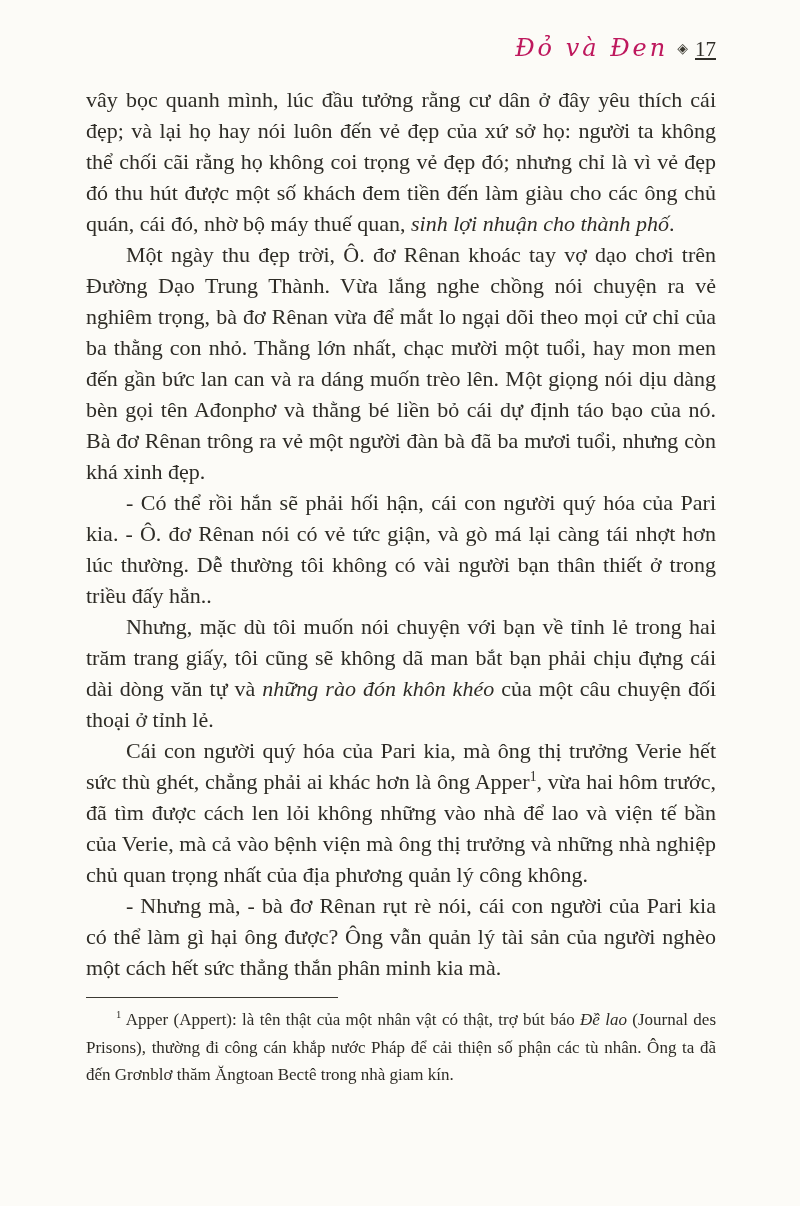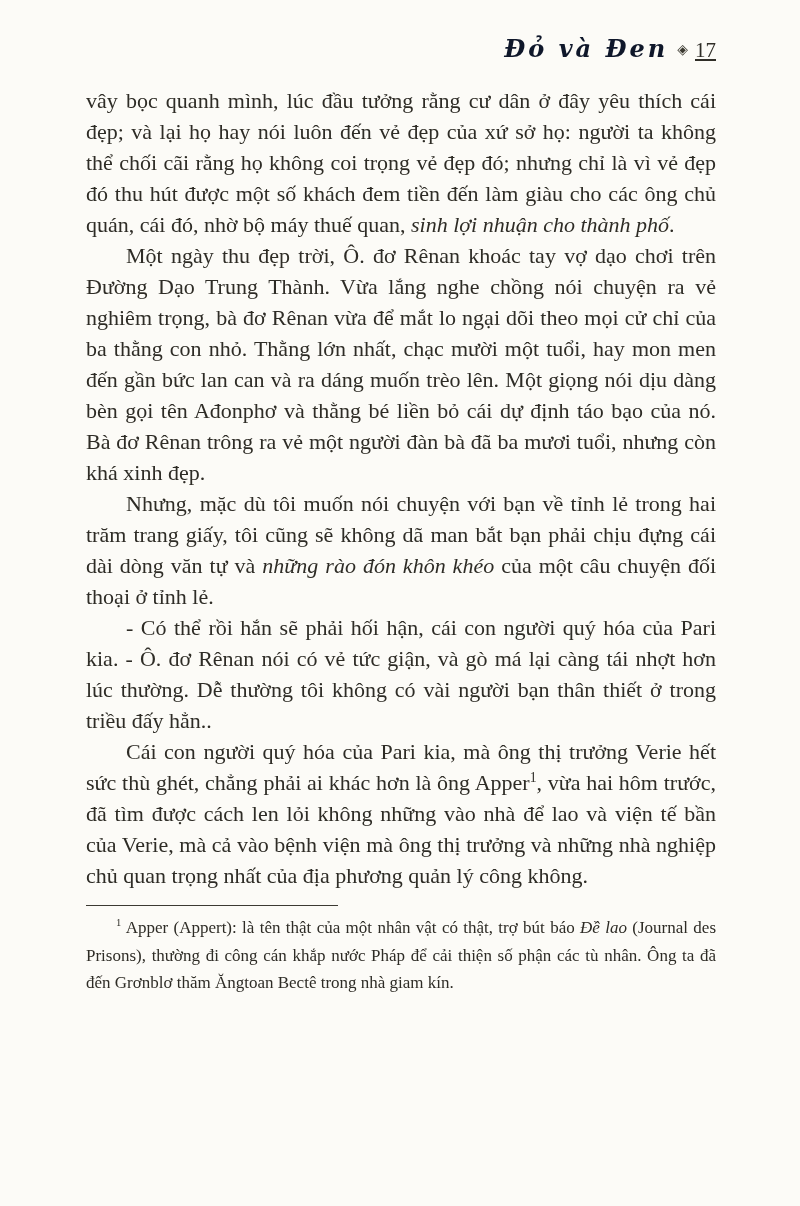--- a/index.html
+++ b/index.html
@@ -19,24 +19,24 @@
     overflow: hidden;
   }
   .header {
     margin: 34px 84px 0 86px;
     text-align: right;
     white-space: nowrap;
   }
   .book-title {
     font-family: "DejaVu Serif", serif;
     font-style: italic;
-    font-weight: bold;
+    font-weight: normal;
     font-size: 24px;
     letter-spacing: 3px;
-    color: #0f172a;
+    color: #be185d;
     margin-top: 36px;
   }
   .diamond {
     display: inline-block;
     font-size: 14px;
     margin: 0 7px 0 9px;
     vertical-align: 3px;
     color: #3a382f;
   }
   .page-number {
@@ -86,23 +86,24 @@
 
 <div class="page">
 
   <div class="header">
     <span class="book-title">Đỏ và Đen</span><span class="diamond">◈</span><span class="page-number">17</span>
   </div>
 
   <div class="body-text">
       <p class="para"><span>vây bọc quanh mình, lúc đầu tưởng rằng cư dân ở đây yêu thích cái đẹp; và lại họ hay nói luôn đến vẻ đẹp của xứ sở họ: người ta không thể chối cãi rằng họ không coi trọng vẻ đẹp đó; nhưng chỉ là vì vẻ đẹp đó thu hút được một số khách đem tiền đến làm giàu cho các ông chủ quán, cái đó, nhờ bộ máy thuế quan, </span><em>sinh lợi nhuận cho thành phố</em><span>.</span></p>
       <p class="para indent"><span>Một ngày thu đẹp trời, Ô. đơ Rênan khoác tay vợ dạo chơi trên Đường Dạo Trung Thành. Vừa lắng nghe chồng nói chuyện ra vẻ nghiêm trọng, bà đơ Rênan vừa để mắt lo ngại dõi theo mọi cử chỉ của ba thằng con nhỏ. Thằng lớn nhất, chạc mười một tuổi, hay mon men đến gần bức lan can và ra dáng muốn trèo lên. Một giọng nói dịu dàng bèn gọi tên Ađonphơ và thằng bé liền bỏ cái dự định táo bạo của nó. Bà đơ Rênan trông ra vẻ một người đàn bà đã ba mươi tuổi, nhưng còn khá xinh đẹp.</span></p>
+      <p class="para indent"><span>- Có thể rồi hắn sẽ phải hối hận, cái con người quý hóa của Pari kia. - Ô. đơ Rênan nói có vẻ tức giận, và gò má lại càng tái nhợt hơn lúc thường. Dễ thường tôi không có vài người bạn thân thiết ở trong triều đấy hẳn..</span></p>
       <p class="para indent"><span>Nhưng, mặc dù tôi muốn nói chuyện với bạn về tỉnh lẻ trong hai trăm trang giấy, tôi cũng sẽ không dã man bắt bạn phải chịu đựng cái dài dòng văn tự và </span><em>những rào đón khôn khéo</em><span> của một câu chuyện đối thoại ở tỉnh lẻ.</span></p>
-      <p class="para indent"><span>- Có thể rồi hắn sẽ phải hối hận, cái con người quý hóa của Pari kia. - Ô. đơ Rênan nói có vẻ tức giận, và gò má lại càng tái nhợt hơn lúc thường. Dễ thường tôi không có vài người bạn thân thiết ở trong triều đấy hẳn..</span></p>
       <p class="para indent"><span>Cái con người quý hóa của Pari kia, mà ông thị trưởng Verie hết sức thù ghét, chẳng phải ai khác hơn là ông Apper</span><sup>1</sup><span>, vừa hai hôm trước, đã tìm được cách len lỏi không những vào nhà để lao và viện tế bần của Verie, mà cả vào bệnh viện mà ông thị trưởng và những nhà nghiệp chủ quan trọng nhất của địa phương quản lý công không.</span></p>
+      <p class="para indent"><span>- Nhưng mà, - bà đơ Rênan rụt rè nói, cái con người của Pari kia có thể làm gì hại ông được? Ông vẫn quản lý tài sản của người nghèo một cách hết sức thẳng thắn phân minh kia mà.</span></p>
     </div>
 
   <div class="footnote-rule"></div>
 
   <div class="footnote">
     <p><sup>1</sup><span> Apper (Appert): là tên thật của một nhân vật có thật, trợ bút báo </span><em>Đề lao</em><span> (Journal des Prisons), thường đi công cán khắp nước Pháp để cải thiện số phận các tù nhân. Ông ta đã đến Grơnblơ thăm Ăngtoan Bectê trong nhà giam kín.</span></p>
   </div>
 
 </div>
 

